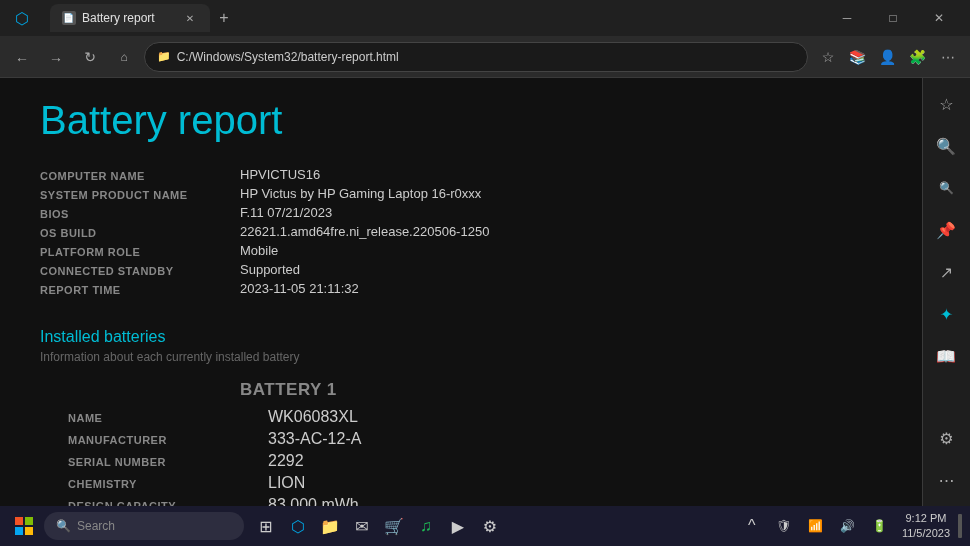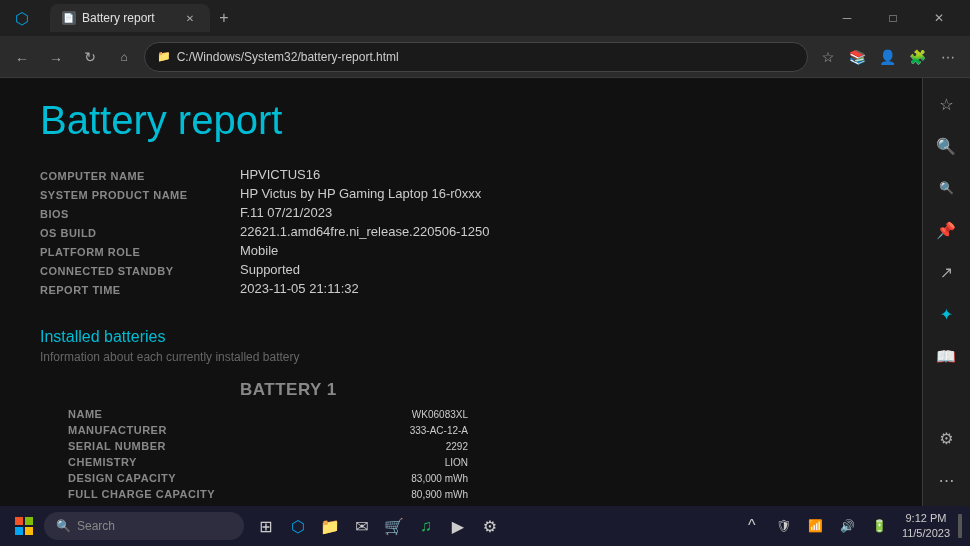--- a/index.html
+++ b/index.html
@@ -352,24 +352,23 @@
     .battery-row-label {
       width: 200px;
       font-size: 11px;
       font-weight: 600;
       color: #888;
       text-transform: uppercase;
       letter-spacing: 0.5px;
       flex-shrink: 0;
     }
     .battery-row-value {
-      font-size: 10px;
+      font-size: 16px;
       color: #cccccc;
       min-width: 200px;
-      text-align: right;
     }
   </style>
 </head>
 <body>
 
 <div class="browser">
 
   <div class="browser-titlebar">
     <div class="browser-controls">
 

